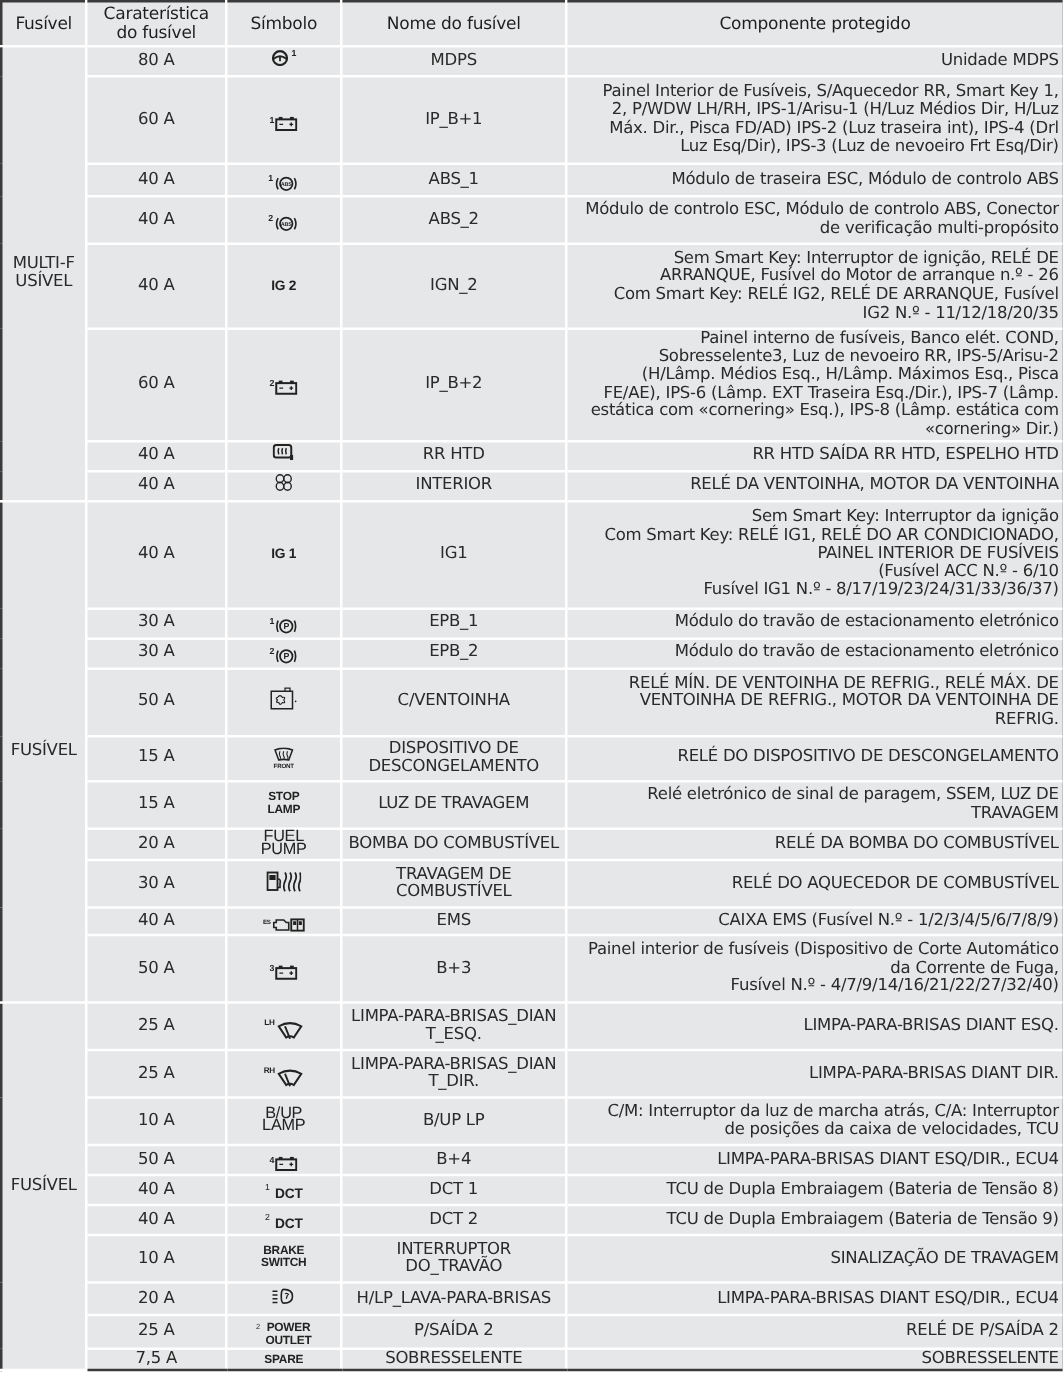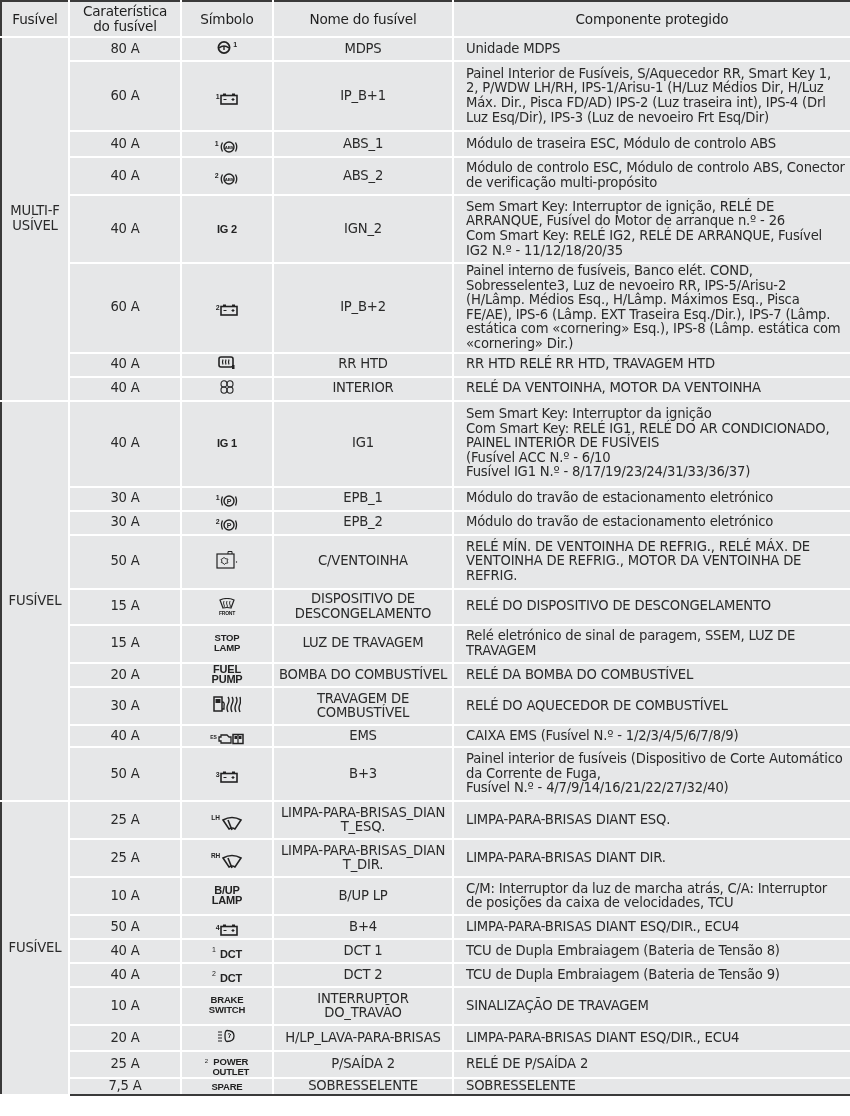--- a/index.html
+++ b/index.html
@@ -30,28 +30,28 @@
       font-size: 13.6px;
       color: #1e1e1e;
       height: 34px;
       text-align: center;
       line-height: 15px;
     }
     thead th:first-child { border-left: 2px solid #3a3a3a; }
     thead tr th { border-top: 2px solid #3a3a3a; }
     tbody td.grp { border-left: 2px solid #3a3a3a; text-align: center; font-size: 13.2px; }
     td.rating, td.sym, td.name { text-align: center; }
-    td.comp { text-align: left; padding-left: 12px; }
+    td.comp { text-align: right; padding-left: 12px; }
     tr:last-child td { border-bottom: 2px solid #3a3a3a; }
     td:last-child, th:last-child { border-right: 2px solid #3a3a3a; }
     .sym-wrap { display: inline-flex; align-items: center; justify-content: center; font-family: "Liberation Sans", sans-serif; color: #222; }
     .sup { font-size: 7px; font-weight: bold; align-self: flex-start; margin-right: 1px; line-height: 8px; }
     .sup-r { font-size: 7px; font-weight: bold; align-self: flex-start; margin-left: 1px; line-height: 8px; }
     .label-icon { font-family: "Liberation Sans", sans-serif; font-weight: bold; font-size: 9.5px; line-height: 10px; text-align: center; color: #222; }
-    .label-icon.light { font-weight: bold; font-size: 11px; }
+    .label-icon.light { font-weight: normal; font-size: 13px; }
     .label-icon.big { font-size: 11px; }
     svg { display: block; }
   </style>
 </head>
 <body>
 
 <table>
   <colgroup>
     <col class="c-group">
       <col class="c-rating">
@@ -168,21 +168,21 @@
       <td class="sym">
         <span class="sym-wrap">
           <svg width="18" height="14" viewBox="0 0 18 14">
               <rect x="1" y="1" width="14" height="10" rx="2" fill="none" stroke="#222" stroke-width="1.6"></rect>
               <path d="M5 3.5 Q4 6 5 8.5 M8 3.5 Q7 6 8 8.5 M11 3.5 Q10 6 11 8.5" fill="none" stroke="#222" stroke-width="1.2"></path>
               <rect x="14" y="9" width="2.5" height="4" fill="#222"></rect>
             </svg>
         </span>
       </td>
       <td class="name">RR HTD</td>
-      <td class="comp">RR HTD RELÉ RR HTD, TRAVAGEM HTD</td>
+      <td class="comp">RR HTD SAÍDA RR HTD, ESPELHO HTD</td>
     </tr>
 
     <tr style="height:24px">
       <td class="rating">40 A</td>
       <td class="sym">
         <span class="sym-wrap">
           <svg width="16" height="16" viewBox="0 0 16 16">
               <g fill="none" stroke="#222" stroke-width="1.1">
                 <ellipse cx="5" cy="5" rx="3" ry="3.2"></ellipse>
                 <ellipse cx="11" cy="5" rx="3" ry="3.2"></ellipse>

